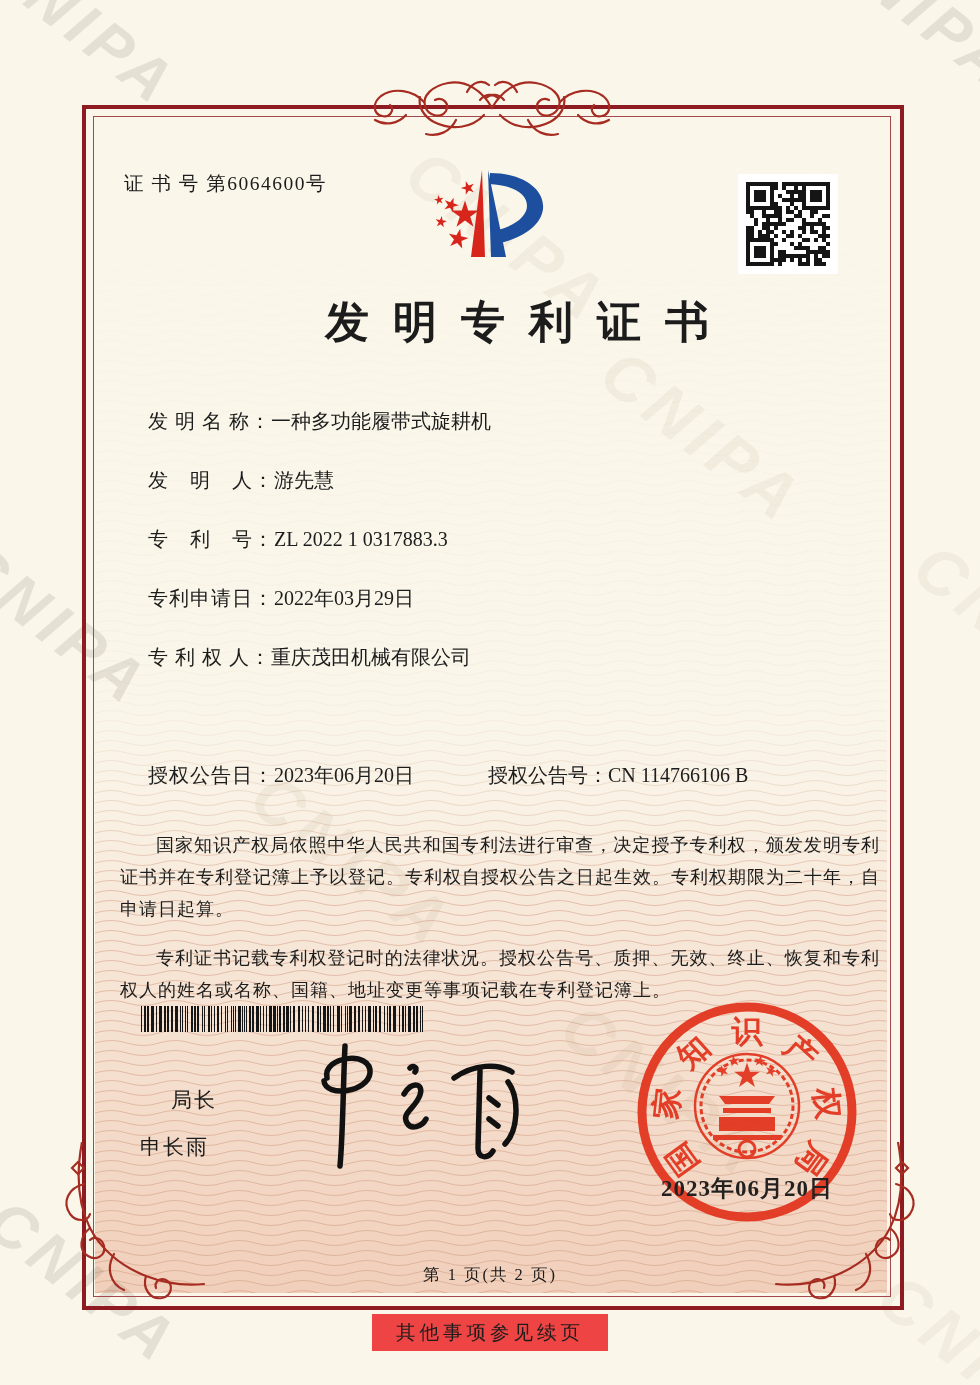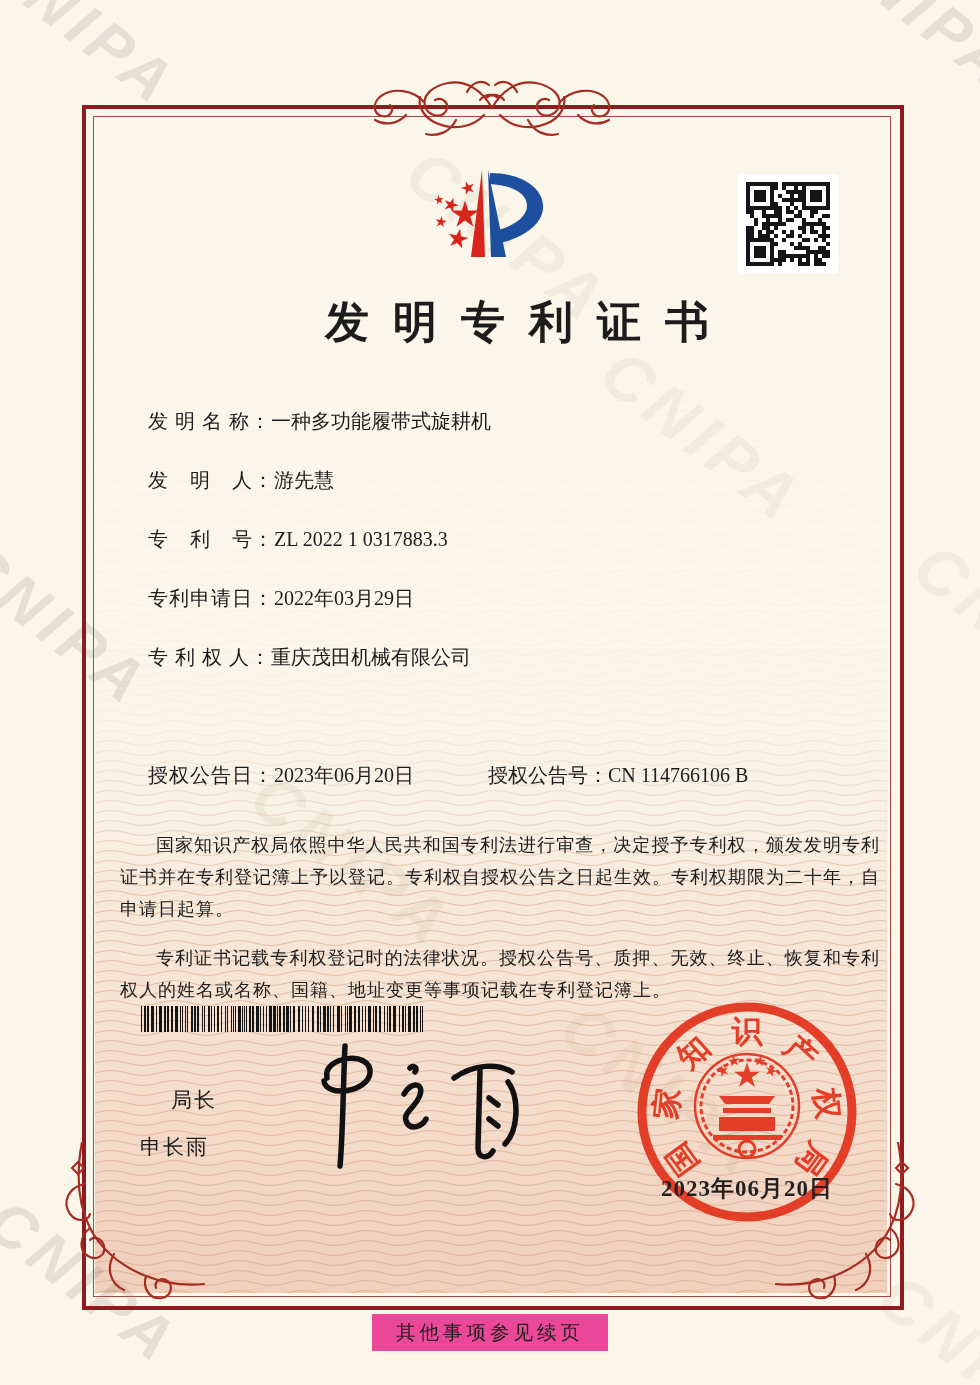--- a/index.html
+++ b/index.html
@@ -36,21 +36,21 @@
   
   .director{position:absolute;left:140px;top:1086px;font-size:21px;font-family:"Liberation Sans",sans-serif;letter-spacing:2px;margin-left:31px;}
   .director-name{position:absolute;left:140px;top:1133px;font-size:21px;font-family:"Liberation Sans",sans-serif;letter-spacing:2px;text-align:right;}
   .signature{position:absolute;left:282px;top:1038px;width:250px;height:135px;}
   
   .seal{position:absolute;left:627px;top:992px;width:240px;height:240px;opacity:0.93;}
   .seal .ring-char{font-size:31px;font-weight:bold;fill:#e2331c;font-family:"Liberation Serif",serif;}
   .seal .seal-date{font-size:23px;font-weight:bold;fill:#141414;letter-spacing:1px;}
   
   .page-info{position:absolute;left:0;top:1264px;width:100%;text-align:center;font-size:16.5px;letter-spacing:2px;}
-  .continuation{position:absolute;left:50%;top:1314px;transform:translateX(-50%);background:#ec4899;
+  .continuation{position:absolute;left:50%;top:1314px;transform:translateX(-50%);background:#ef4444;
                 padding:5px 24px;font-size:19.5px;letter-spacing:4px;white-space:nowrap;}
   .orn path{stroke:#a62c22;stroke-width:2.2;fill:none;stroke-linecap:round;}
 </style>
 </head>
 <body>
 
 <div class="page">
 
   <svg class="abs" style="left:95px;top:118px;" width="792" height="1175" viewBox="0 0 792 1175">
     <defs>
@@ -106,20 +106,21 @@
       <path d="M94 134 C90 146 98 158 110 156 C120 154 122 142 114 138 C108 135 102 140 104 146"></path>
       <path d="M32 42 C16 46 10 60 18 72 C24 80 36 80 38 72"></path>
       <path d="M62 112 C54 126 58 142 72 148"></path>
       <path d="M26 20 L32 26 L26 32 L20 26 Z"></path>
     </g>
   </svg>
   <svg class="abs orn" style="left:753px;top:1142px;" width="175" height="175" viewBox="0 0 175 175">
     <use href="#cornfl" transform="translate(175,0) scale(-1,1)"></use>
   </svg>
 
+  <div class="cert-no">证 书 号 第6064600号</div>
 
   <svg class="abs" style="left:418px;top:160px;" width="150" height="132" viewBox="0 0 150 132">
     <defs>
       <polygon id="star5" points="0,-10 2.23,-3.07 9.51,-3.09 3.61,1.17 5.88,8.09 0,3.8 -5.88,8.09 -3.61,1.17 -9.51,-3.09 -2.23,-3.07"></polygon>
     </defs>
     <polygon points="64,10 53,97 67,97" fill="#d8251c"></polygon>
     <polygon points="70,10 73,97 88,97" fill="#1d4f9e"></polygon>
     <path fill="#1d4f9e" d="M72 13 C106 13 127 30 125 49 C123 67 101 79 82 83 L79 70 C97 66 109 56 109 46 C109 33 94 25 71 24 Z"></path>
     <g fill="#d8251c">
       <use href="#star5" transform="translate(47,55) scale(1.45)"></use>
@@ -540,15 +541,16 @@
         <path d="M92 104 L148 104 L142 112 L98 112 Z"></path>
         <path d="M96 116 L144 116 L144 121 L96 121 Z"></path>
         <path d="M92 125 L148 125 L148 139 L92 139 Z"></path>
         <path d="M86 143 L154 143 L154 148 L86 148 Z"></path>
       </g>
       <circle cx="120" cy="157" r="8" fill="none" stroke-width="3"></circle>
     </g>
     <text class="seal-date" x="120" y="204" text-anchor="middle">2023年06月20日</text>
   </svg>
 
+  <div class="page-info">第 1 页(共 2 页)</div>
   <div class="continuation">其他事项参见续页</div>
 
 </div>
 
 </body></html>

